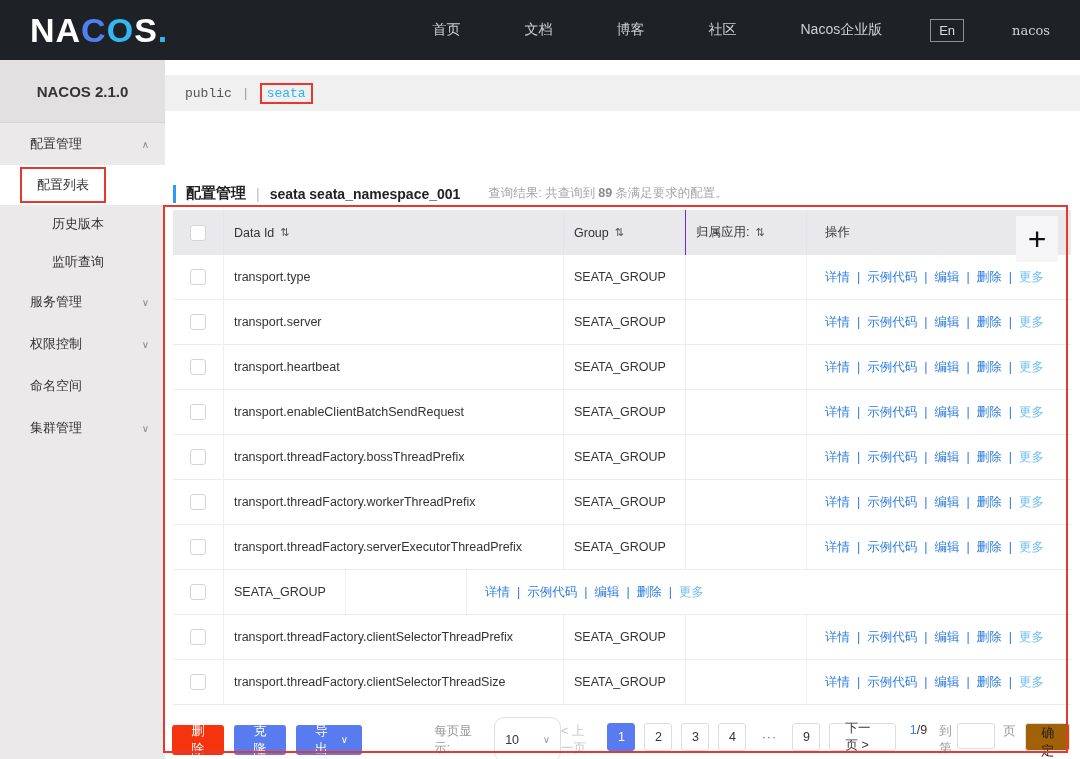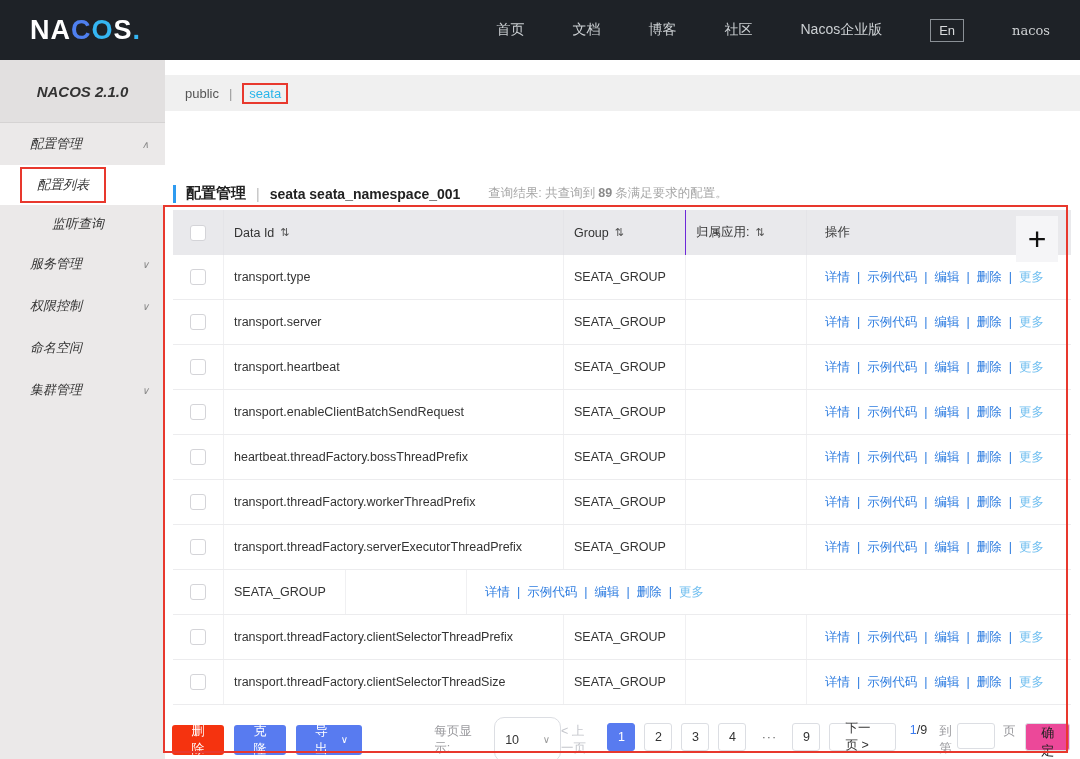--- a/index.html
+++ b/index.html
@@ -1,42 +1,42 @@
 <!DOCTYPE html>
 <html><head>
 <meta charset="utf-8">
 <style>
   * { margin:0; padding:0; box-sizing:border-box; }
   html,body { width:1080px; height:759px; }
   body { font-family:"Liberation Sans",sans-serif; background:#fff; overflow:hidden; }
 
   
   .navbar { height:60px; background:#1e2227; display:flex; align-items:center; padding:0 30px; }
-  .logo { font-size:27px; font-weight:bold; letter-spacing:1px; cursor:pointer;text-align:right; }
+  .logo { font-size:34px; font-weight:bold; letter-spacing:1px; cursor:pointer;text-align:right; }
   .logo .w { color:#fff; } .logo .b1 { color:#4f80f0; } .logo .b2 { color:#35b6f2; }
   .nav-right { margin-left:auto; display:flex; align-items:center; gap:48px; }
   .nav-item { color:#ccd0d3; font-size:14px; cursor:pointer; white-space:nowrap; }
   .lang-box { border:1px solid #8a9096; color:#d8dadc; font-size:13px; padding:3px 8px; cursor:pointer; }
   .user-name { color:#cfd2d4; font-size:13px; font-family:"DejaVu Serif",serif; cursor:pointer; }
 
   
   .app { display:flex; height:699px; }
-  .sidebar { width:165px; background:#ebe9e9; flex-shrink:0;font-style:italic; }
+  .sidebar { width:165px; background:#ebe9e9; flex-shrink:0; }
   .sb-header { height:63px; line-height:63px; text-align:center; font-weight:bold; font-size:15px; color:#333;
                background:#e2e0e0; border-bottom:1px solid #d5d3d3; }
   .sb-item { height:42px; display:flex; align-items:center; padding:0 16px 0 30px; font-size:13px; color:#333; cursor:pointer; }
   .sb-item .caret { margin-left:auto; color:#8a8a8a; font-size:10px; }
   .sb-sub { height:38px; display:flex; align-items:center; padding-left:52px; font-size:13px; color:#333; cursor:pointer; }
   .sb-sub.selected { background:#fff; padding-left:0; height:40px; }
   .sb-sub.selected .selbox { border:2px solid #e8382d; padding:7px 15px; margin-left:20px; }
 
   
   .main { flex:1; position:relative; background:#fff; }
   .ns-band { position:absolute; left:0; top:15px; right:0; height:36px; background:#f0f0f0;
-             display:flex; align-items:center; padding-left:20px; font-size:13px; }
+             display:flex; align-items:center; padding-left:20px; font-size:13px;font-family:Liberation Mono, monospace; }
   .ns-default { color:#555; cursor:pointer; }
   .ns-sep { color:#999; margin:0 10px; }
   .ns-current { color:#2ab5ea; border:2px solid #e8382d; padding:1px 5px; cursor:pointer; }
 
   .title-row { position:absolute; left:8px; top:124px; display:flex; align-items:center; }
   .title-bar { width:3px; height:18px; background:#2e9bf0; margin-right:10px; }
   .page-title { font-size:15px; font-weight:bold; color:#222; }
   .title-sep { color:#bbb; margin:0 10px; font-size:14px; }
   .subtitle { font-size:14px; font-weight:bold; color:#222; }
   .result-text { margin-left:28px; font-size:12.5px; color:#a6a6a6; }
@@ -93,30 +93,30 @@
             align-items:center; justify-content:center; margin-right:9px; color:#333; cursor:pointer; background:#fff; }
   .pg-num.active { background:#587bf0; border-color:#587bf0; color:#fff; }
   .pg-num.dots { border:none; background:transparent; color:#666; letter-spacing:1px; }
   .pg-next { height:28px; border:1px solid #dcdee3; border-radius:3px; padding:0 15px; display:flex;
              align-items:center; margin-right:14px; color:#333; cursor:pointer; background:#fff; }
   .pg-stat { margin-right:12px; }
   .pg-stat .cur { color:#3a7bf0; } .pg-stat .tot { color:#333; }
   .goto-label { color:#9a9a9e; }
   .goto-input { width:38px; height:26px; border:1px solid #dcdee3; border-radius:3px; margin-right:8px; outline:none; padding:0 4px; }
   .goto-unit { color:#9a9a9e; margin-right:10px; }
-  .confirm-btn { height:28px; border:1px solid #dcdee3; border-radius:3px; background:#ec4899; padding:0 12px;
+  .confirm-btn { height:28px; border:1px solid #dcdee3; border-radius:3px; background:#a16207; padding:0 12px;
                  font-size:13px; color:#222; cursor:pointer; font-family:Liberation Mono, monospace; }
 </style>
 </head>
 <body>
 
 <div class="navbar">
   <div class="logo"><span class="w">NA</span><span class="b1">C</span><span class="b2">O</span><span class="w">S</span><span class="b2">.</span></div>
   <div class="nav-right">
-    <div id="nav-items" style="display:flex;gap:48px;align-items:center;">
+    <div id="nav-items" style="display:flex;gap:64px;align-items:center;">
         <div class="nav-item">首页</div>
         <div class="nav-item">文档</div>
         <div class="nav-item">博客</div>
         <div class="nav-item">社区</div>
         <div class="nav-item">Nacos企业版</div>
       </div>
     <div class="lang-box">En</div>
     <div class="user-name">nacos</div>
   </div>
 </div>
@@ -126,20 +126,21 @@
   <div class="sidebar">
     <div class="sb-header">NACOS 2.1.0</div>
     <div id="sb-menu">
         <div class="sb-item">
           <span>配置管理</span>
           <span class="caret">∧</span>
         </div>
         <div class="sb-sub selected">
           <span class="selbox">配置列表</span>
         </div>
+        <div class="sb-sub">历史版本</div>
         <div class="sb-sub">监听查询</div>
         <div class="sb-item">
           <span>服务管理</span>
           <span class="caret">∨</span>
         </div>
         <div class="sb-item">
           <span>权限控制</span>
           <span class="caret">∨</span>
         </div>
         <div class="sb-item">
@@ -279,21 +280,21 @@
               <span class="op-pipe">|</span>
               <span class="op-link">删除</span>
               <span class="op-pipe">|</span>
               <span class="op-link more">更多</span>
             </div>
           </div>
           <div class="trow">
             <div class="c-check">
               <span class="checkbox"></span>
             </div>
-            <div class="c-id">heartbeat.threadFactory.bossThreadPrefix</div>
+            <div class="c-id">transport.threadFactory.bossThreadPrefix</div>
             <div class="c-group">SEATA_GROUP</div>
             <div class="c-app"></div>
             <div class="c-ops">
               <span class="op-link">详情</span>
               <span class="op-pipe">|</span>
               <span class="op-link">示例代码</span>
               <span class="op-pipe">|</span>
               <span class="op-link">编辑</span>
               <span class="op-pipe">|</span>
               <span class="op-link">删除</span>

